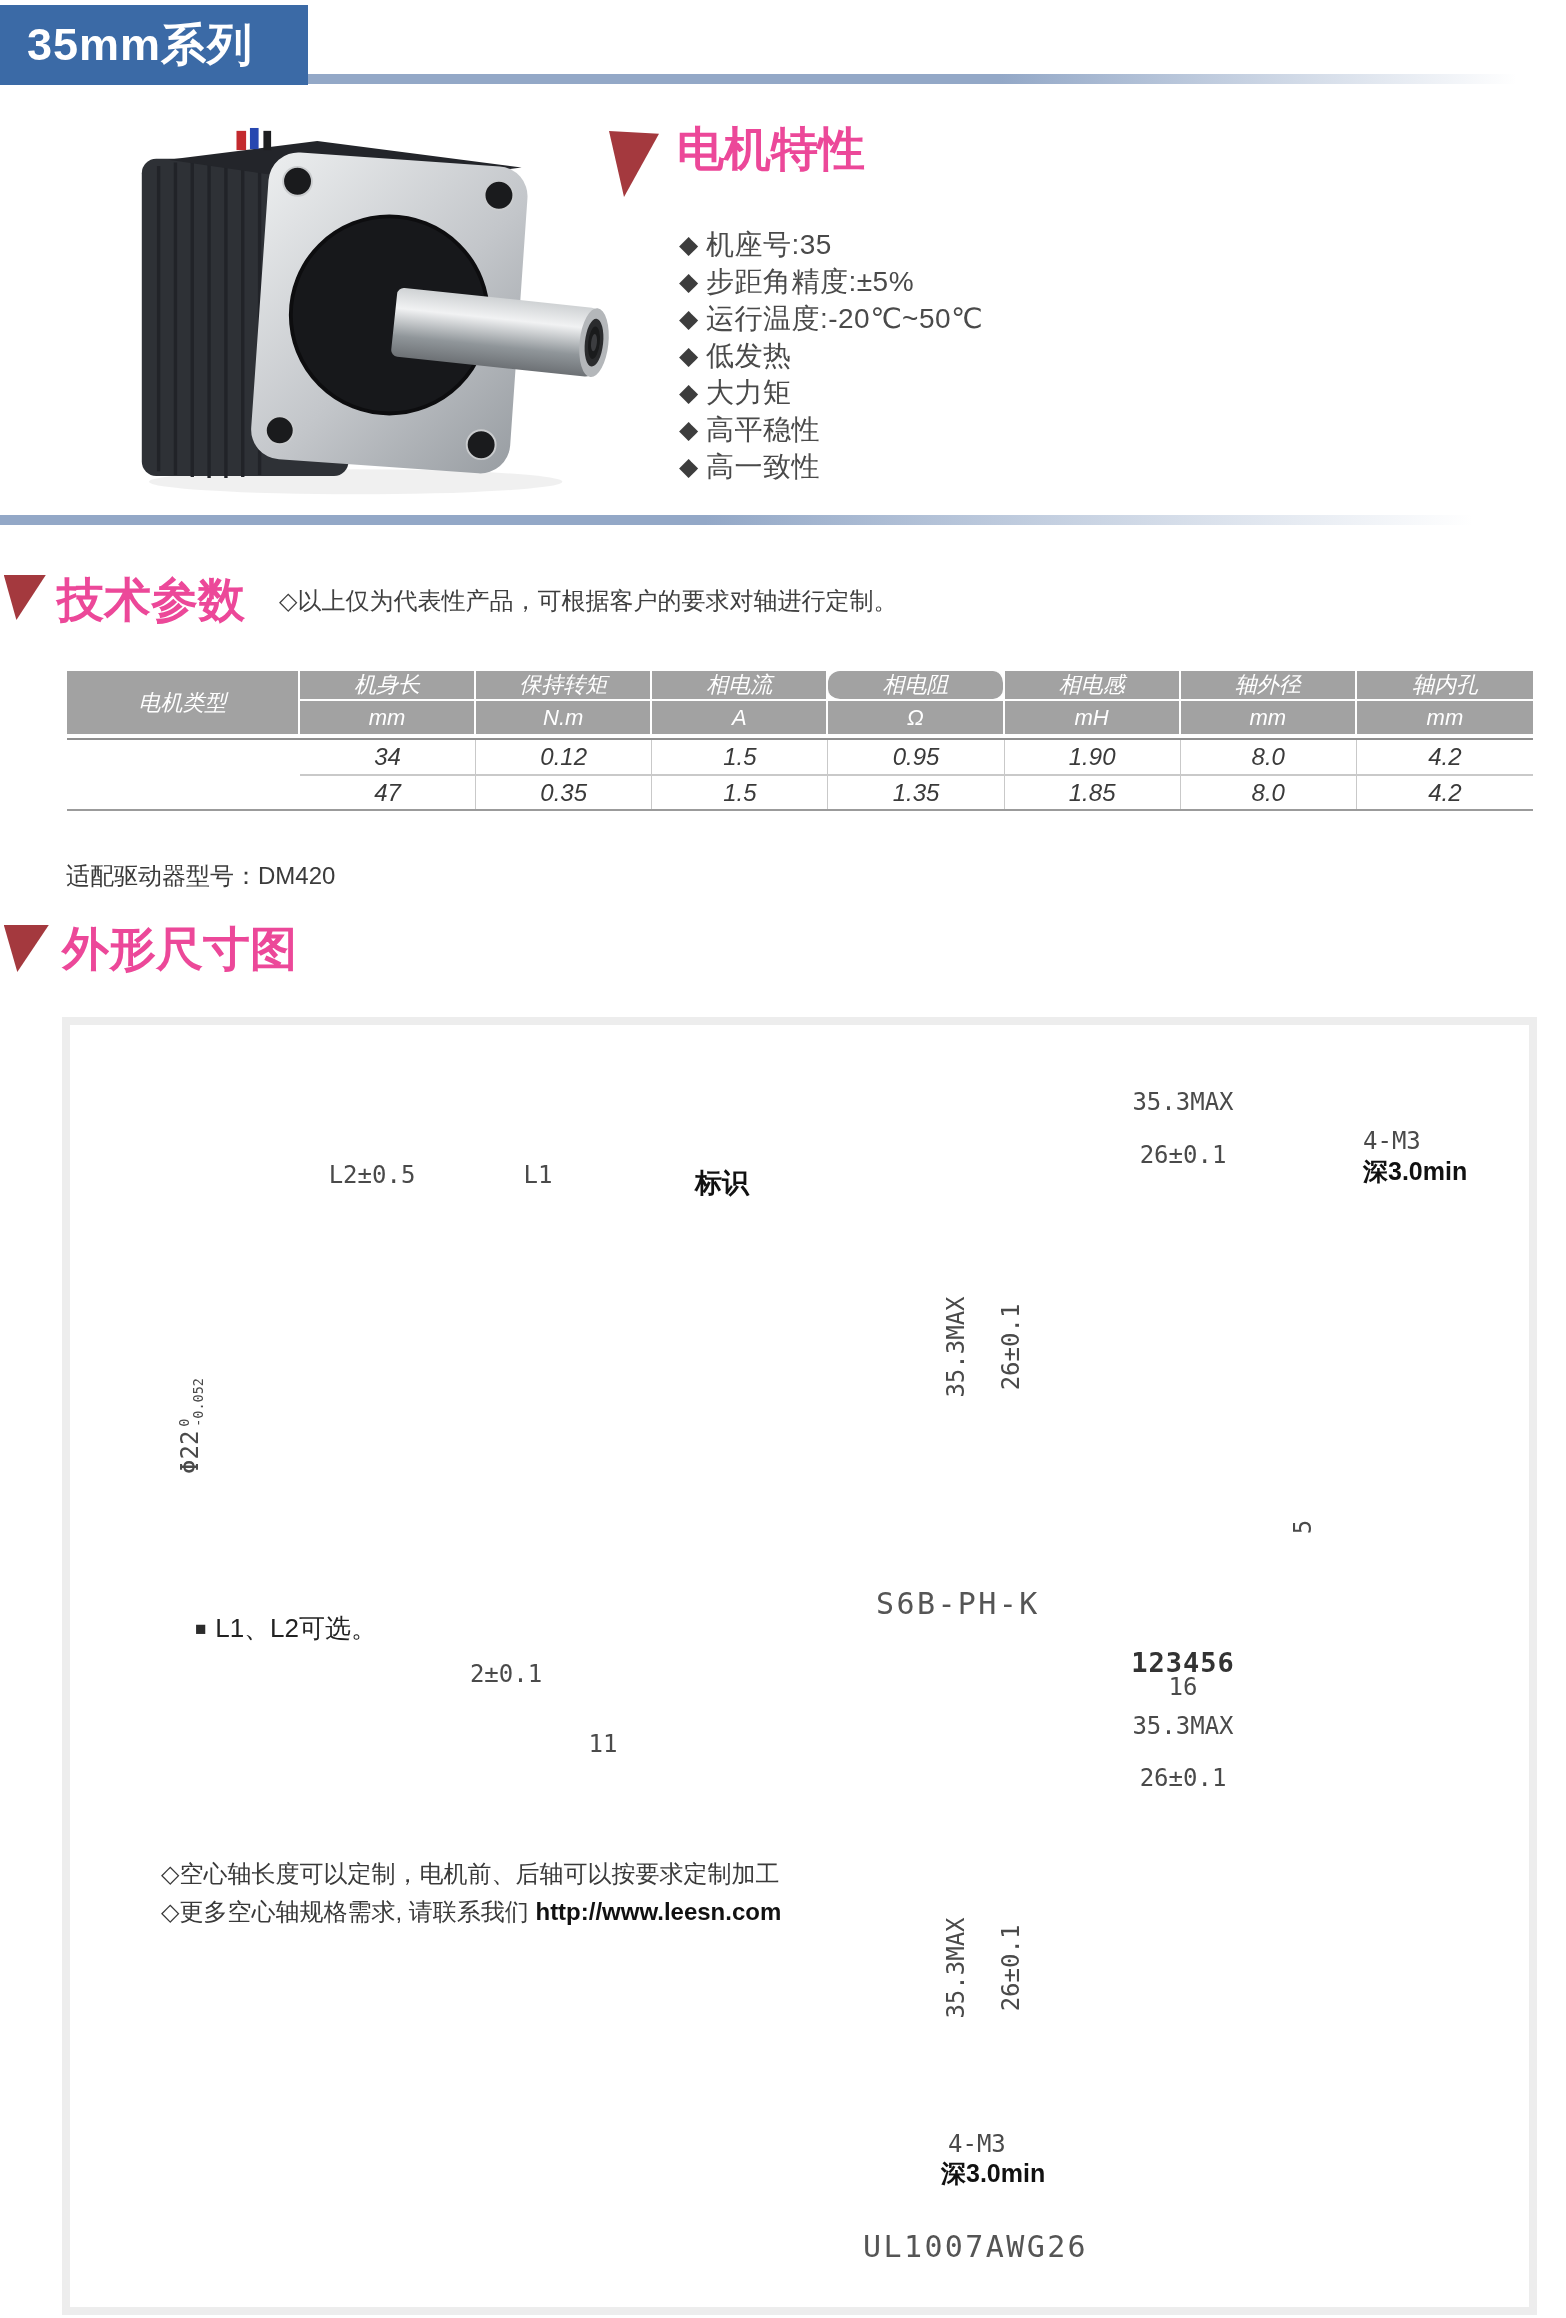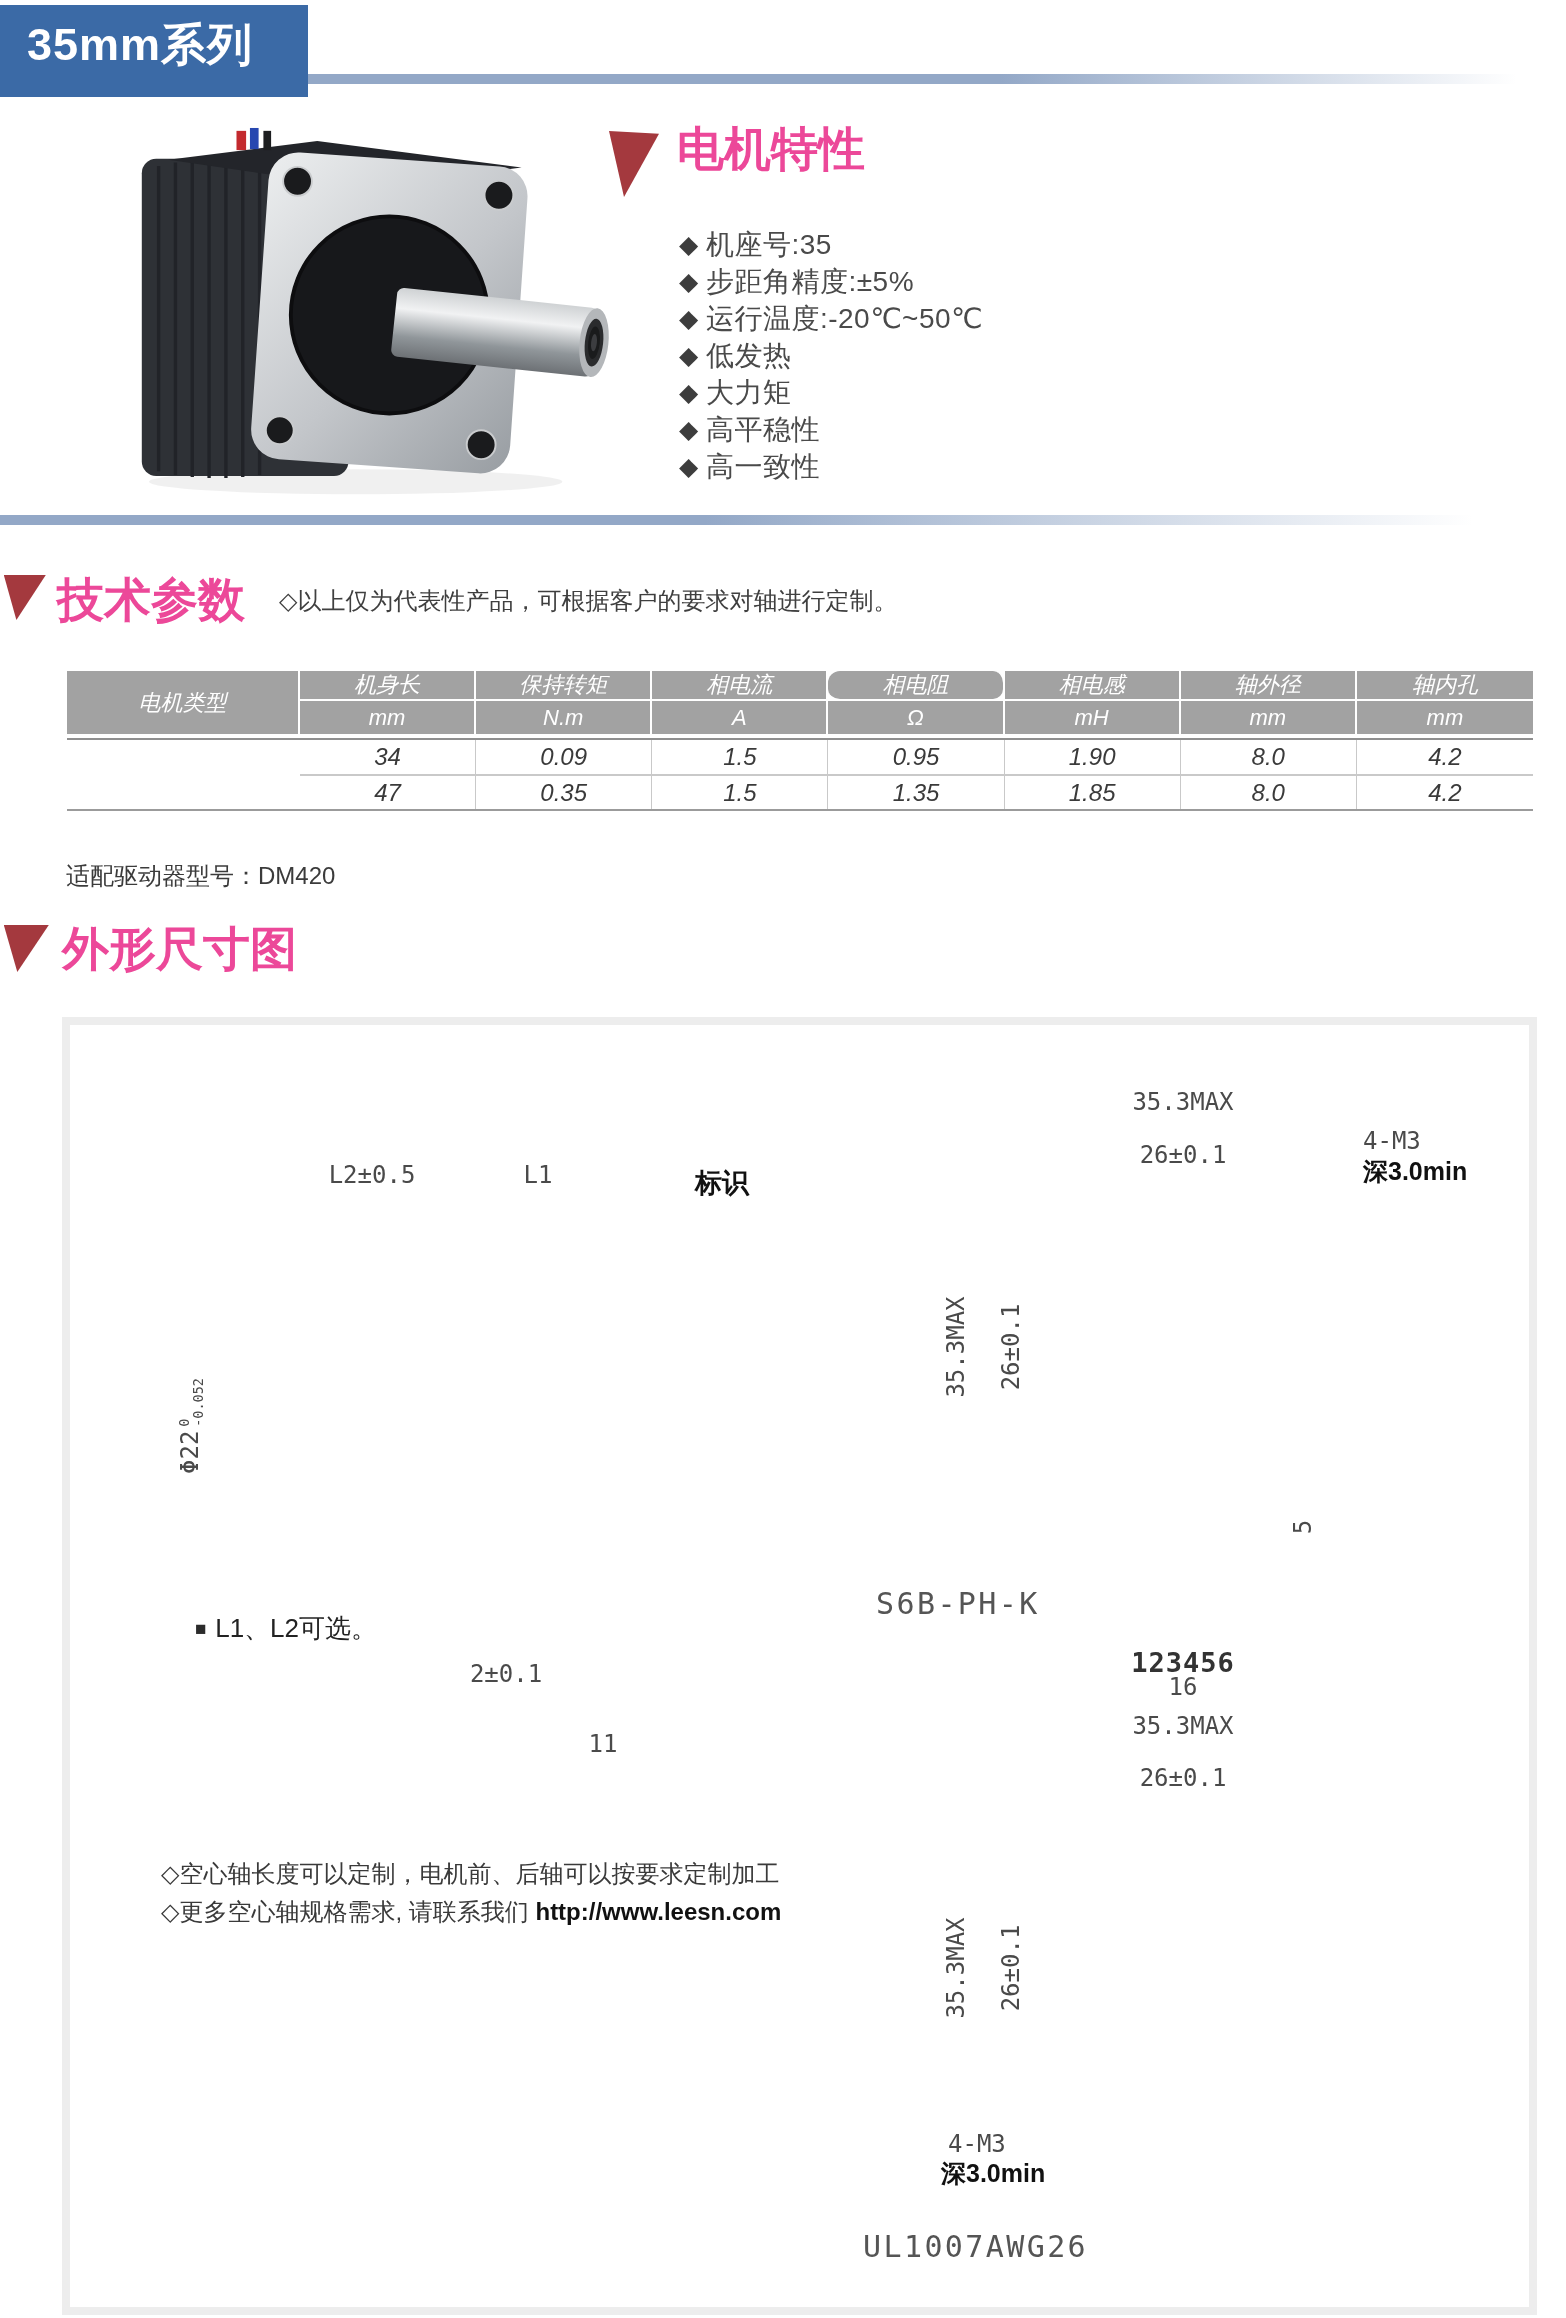--- a/index.html
+++ b/index.html
@@ -1,20 +1,20 @@
 <!DOCTYPE html>
 <html style="font-size:7.7px"><head>
 <meta charset="utf-8">
 <style>
   html,body{margin:0;padding:0;}
   body{width:1567px;height:2319px;position:relative;background:#ffffff;
        font-family:"Liberation Sans","DejaVu Sans",sans-serif;overflow:hidden;}
   .abs{position:absolute;}
   
-  .series-box{left:0;top:4.8px;width:308px;height:92px;background:#3b6aa6;}
+  .series-box{left:0;top:4.8px;width:308px;height:80px;background:#3b6aa6;}
   .series-box span{display:block;line-height:80px;padding-left:27px;color:#ffffff;
                    font-size:45px;font-weight:700;letter-spacing:1px;white-space:nowrap;}
   .bar-top{left:308px;top:74px;width:1259px;height:10px;
            background:linear-gradient(to right,#93a8c7 0%,#93a8c7 55%,rgba(255,255,255,0) 96%);}
   .bar-mid{left:0;top:515px;width:1567px;height:10px;
            background:linear-gradient(to right,#93a8c7 0%,#93a8c7 45%,rgba(255,255,255,0) 94%);}
   
   .tri{background:#a4393e;}
   .sec-title{color:#ec4899;font-weight:700;font-size:47px;line-height:1.05;white-space:nowrap;}
   
@@ -293,21 +293,21 @@
   <div class="th" style="grid-row:2;grid-column:2;">mm</div>
   <div class="th" style="grid-row:2;grid-column:3;">N.m</div>
   <div class="th" style="grid-row:2;grid-column:4;">A</div>
   <div class="th" style="grid-row:2;grid-column:5;">Ω</div>
   <div class="th" style="grid-row:2;grid-column:6;">mH</div>
   <div class="th" style="grid-row:2;grid-column:7;">mm</div>
   <div class="th lastcol" style="grid-row:2;grid-column:8;">mm</div>
   <div class="rowgap" style="grid-row:3;"></div>
   <div class="rowbar" style="grid-row:4;"></div>
   <div class="td" style="grid-row:5;grid-column:2;">34</div>
-  <div class="td" style="grid-row:5;grid-column:3;">0.09</div>
+  <div class="td" style="grid-row:5;grid-column:3;">0.12</div>
   <div class="td" style="grid-row:5;grid-column:4;">1.5</div>
   <div class="td" style="grid-row:5;grid-column:5;">0.95</div>
   <div class="td" style="grid-row:5;grid-column:6;">1.90</div>
   <div class="td" style="grid-row:5;grid-column:7;">8.0</div>
   <div class="td lastcol" style="grid-row:5;grid-column:8;">4.2</div>
   <div class="rowdiv" style="grid-row:6;"></div>
   <div class="td" style="grid-row:7;grid-column:2;">47</div>
   <div class="td" style="grid-row:7;grid-column:3;">0.35</div>
   <div class="td" style="grid-row:7;grid-column:4;">1.5</div>
   <div class="td" style="grid-row:7;grid-column:5;">1.35</div>

